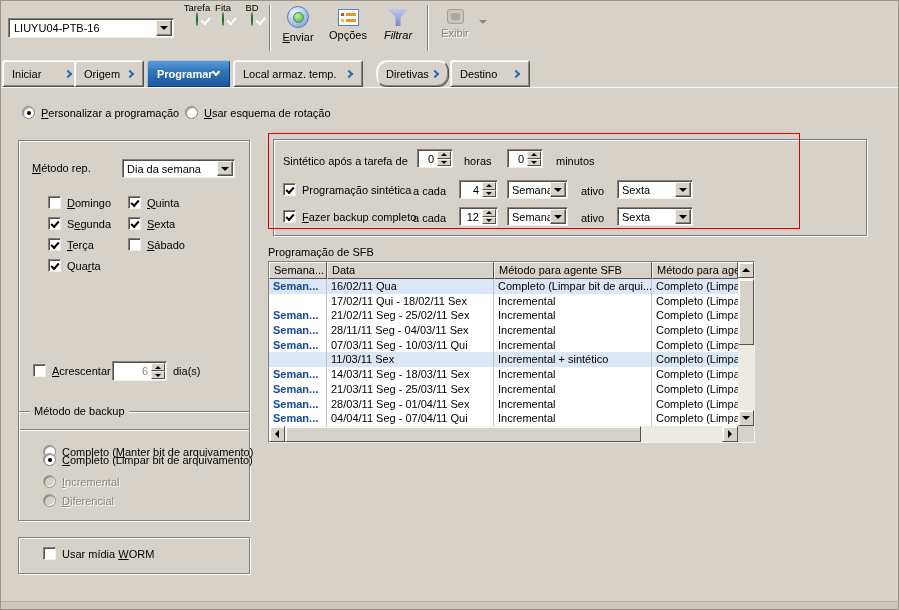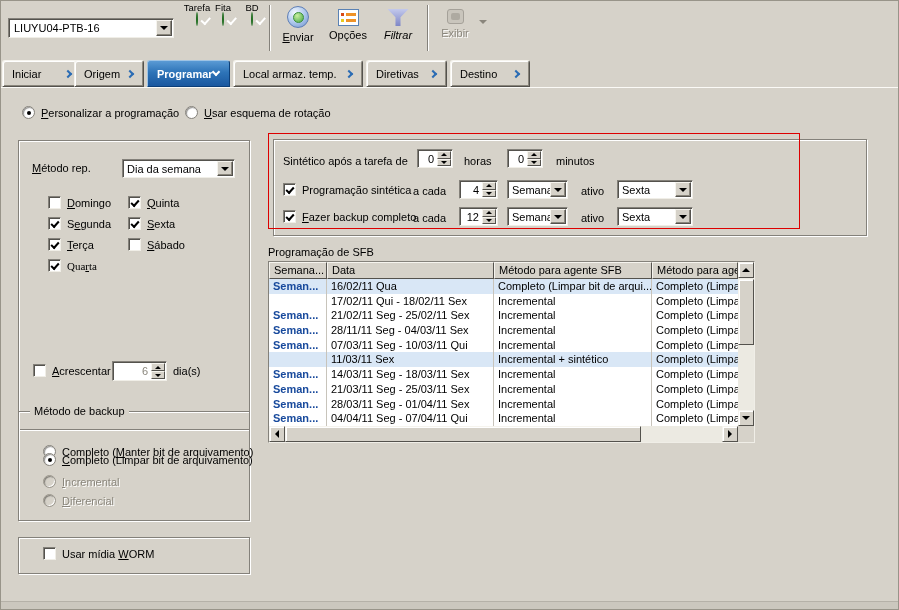--- a/index.html
+++ b/index.html
@@ -171,21 +171,21 @@
     <i class="chev"></i>
 </div>
 <div class="tab selected" style="left:147px;width:83px;">
   <span>Programar</span>
     <i class="chev"></i>
 </div>
 <div class="tab" style="left:233px;width:130px;">
   <span>Local armaz. temp.</span>
     <i class="chev"></i>
 </div>
-<div class="tab" style="left:366px;width:81px;">
+<div class="tab" style="left:376px;width:73px;border-radius:11px;">
   <span>Diretivas</span>
     <i class="chev"></i>
 </div>
 <div class="tab" style="left:450px;width:80px;">
   <span>Destino</span>
     <i class="chev"></i>
 </div>
 <div class="content-top"></div>
 
 <div class="ctl" style="left:22px;top:106px;">
@@ -211,21 +211,21 @@
   <span><u>D</u>omingo</span>
 </div>
 <div class="ctl" style="left:48px;top:217px;">
   <span class="cb checked"></span>
   <span>S<u>e</u>gunda</span>
 </div>
 <div class="ctl" style="left:48px;top:238px;">
   <span class="cb checked"></span>
   <span><u>T</u>erça</span>
 </div>
-<div class="ctl" style="left:48px;top:259px;font-family:Liberation Serif, serif;">
+<div class="ctl" style="left:48px;top:259px;">
   <span class="cb checked"></span>
   <span>Qua<u>r</u>ta</span>
 </div>
 <div class="ctl" style="left:128px;top:196px;">
   <span class="cb checked"></span>
   <span><u>Q</u>uinta</span>
 </div>
 <div class="ctl" style="left:128px;top:217px;">
   <span class="cb checked"></span>
   <span><u>S</u>exta</span>

